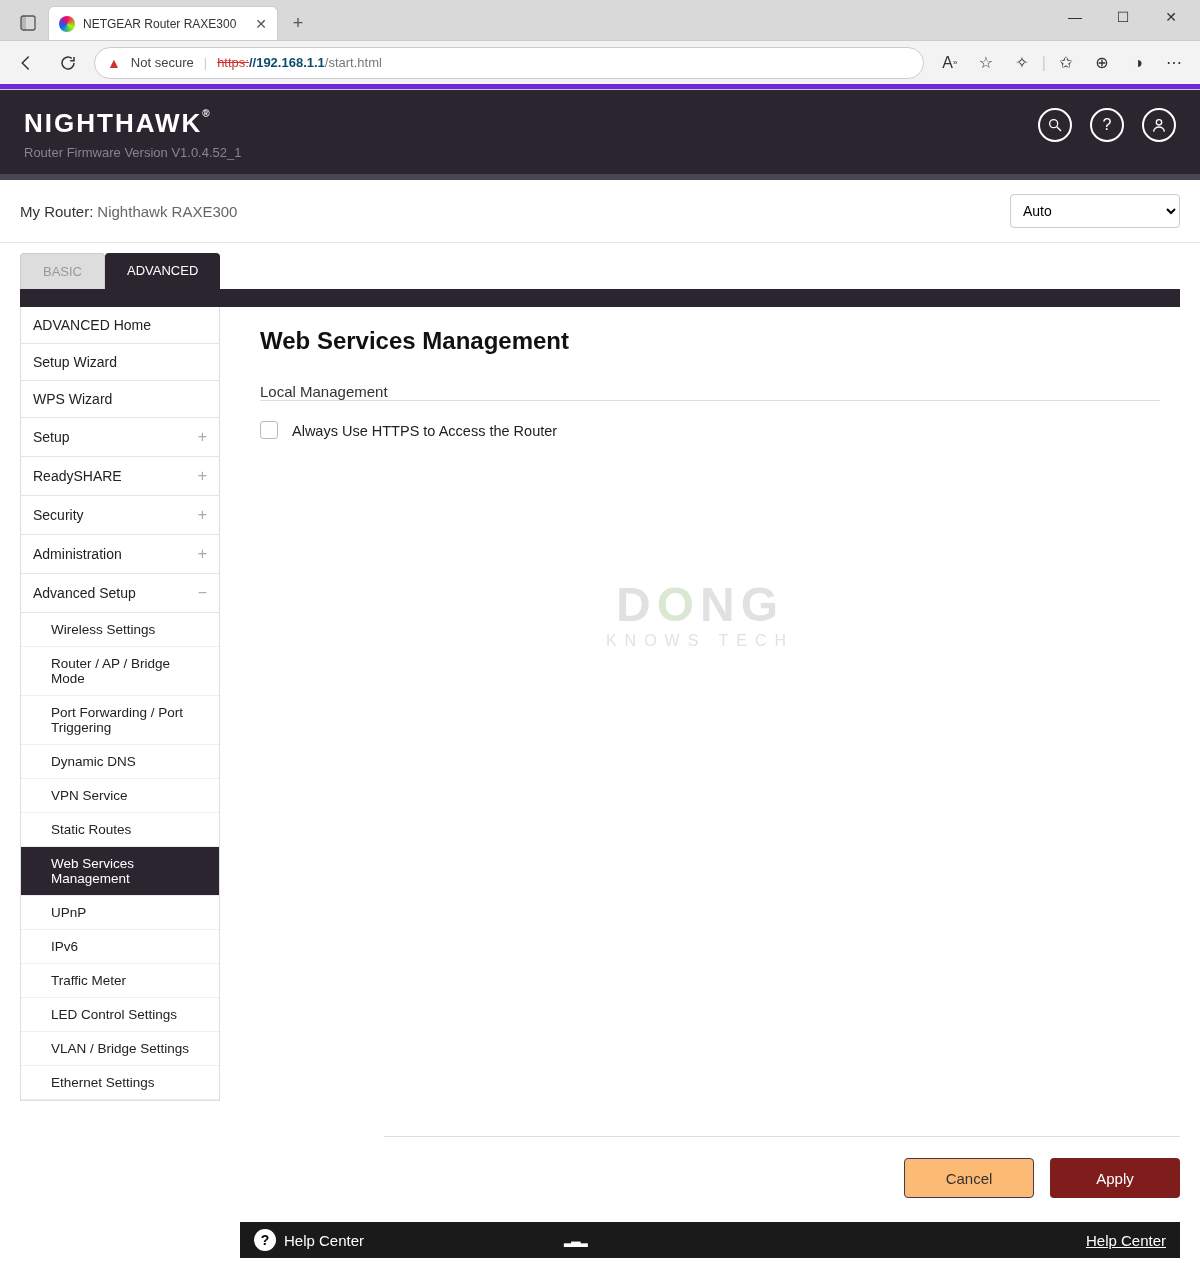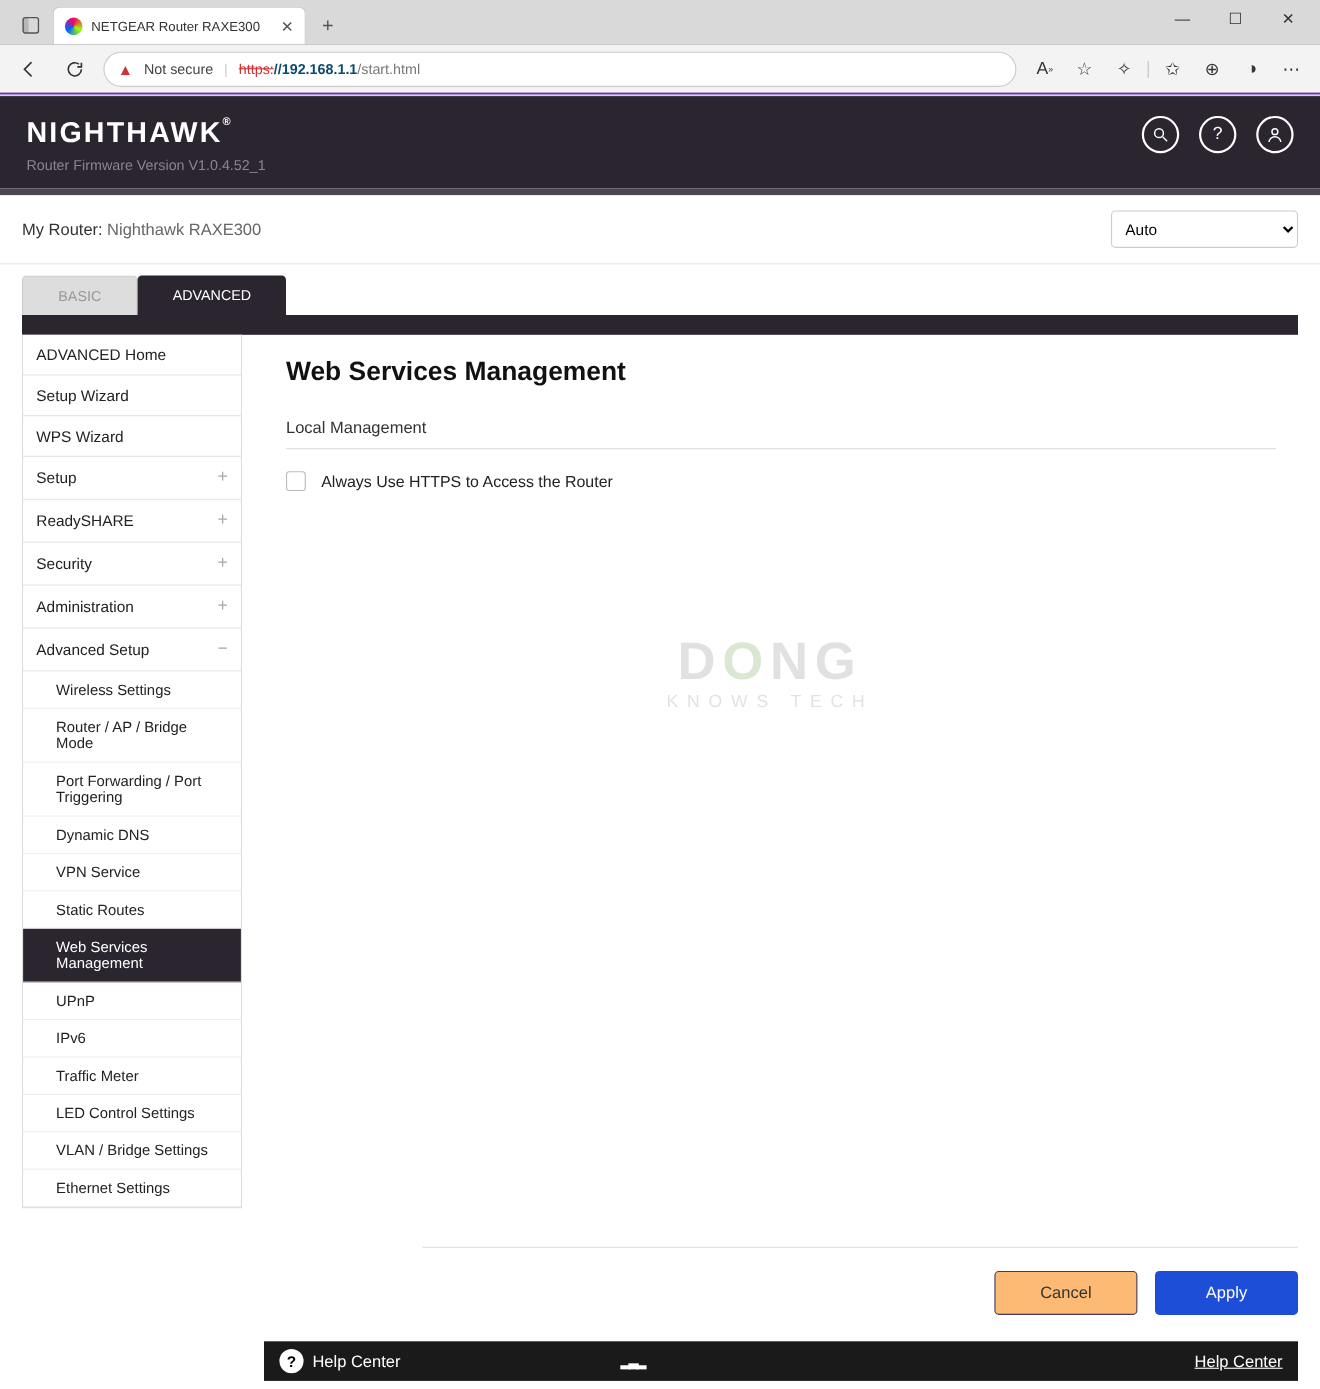--- a/index.html
+++ b/index.html
@@ -1,19 +1,19 @@
 <!DOCTYPE html>
 <html><head>
 <meta charset="utf-8">
 <style>
   * { box-sizing: border-box; margin: 0; padding: 0; font-family: Arial, Helvetica, sans-serif; }
   body { background: #e8e8e8; width: 1200px; height: 1263px; overflow: hidden; }
 
   
-  .browser-chrome { background: #d9d9d9; border-bottom: 2px solid #6d28d9; }
+  .browser-chrome { background: #d9d9d9; border-bottom: 5px solid #6d28d9; }
   .titlebar { display: flex; align-items: flex-end; height: 40px; padding: 0 8px; }
   .tab-well { display: flex; align-items: center; gap: 6px; margin-left: 6px; }
   .tab-spacer-icon { width: 28px; height: 28px; display:flex; align-items:center; justify-content:center; border-radius:4px; }
   .tab { background: #fff; border: 1px solid #ccc; border-bottom: none; border-radius: 6px 6px 0 0; height: 34px; width: 230px; display: flex; align-items: center; padding: 0 10px; gap: 8px; font-size: 12px; color: #333; }
   .tab .favicon { width: 16px; height: 16px; border-radius: 50%; background: conic-gradient(#f06,#9f0,#06f,#f06); }
   .tab .close { margin-left: auto; color: #555; font-size: 14px; cursor: pointer; }
   .newtab { width: 28px; height: 28px; display:flex; align-items:center; justify-content:center; color:#555; font-size:18px; cursor:pointer; }
   .window-controls { margin-left: auto; display: flex; gap: 18px; padding-right: 6px; padding-bottom:8px; }
   .window-controls div { width: 30px; height: 30px; display:flex; align-items:center; justify-content:center; color:#333; font-size:14px; cursor:pointer; }
 
@@ -40,52 +40,52 @@
   .hdr-icon { width:34px; height:34px; border:2px solid #fff; border-radius:50%; display:flex; align-items:center; justify-content:center; color:#fff; font-size:16px; cursor:pointer; }
   .hdr-divider { height:6px; background:#4a4550; }
 
   .subheader { display:flex; align-items:center; padding:14px 20px; border-bottom:1px solid #e5e5e5; }
   .subheader .lbl { color:#333; font-size:15px; }
   .subheader .val { color:#666; font-size:15px; margin-left:4px; }
   .subheader select { margin-left:auto; height:34px; width:170px; border:1px solid #ccc; border-radius:4px; padding:0 8px; font-size:14px; background:#fff; }
 
   .tabs-row { padding: 10px 20px 0; }
   .tabs { display:flex; }
-  .tabbtn { padding:10px 32px; font-size:13px; cursor:pointer; border-radius:4px 4px 0 0; }
+  .tabbtn { padding:10px 22px; font-size:13px; cursor:pointer; border-radius:4px 4px 0 0; }
   .tabbtn.basic { background:#ddd; color:#999; border:1px solid #ccc; border-bottom:none; }
   .tabbtn.adv { background:#2b2530; color:#fff; }
   .tabstrip { height:18px; background:#2b2530; }
 
   .content-area { display:flex; padding:0 20px 0 20px; }
 
   
   .sidebar { width:200px; border:1px solid #ddd; border-top:none; background:#fff; }
   .side-item { padding:10px 12px; font-size:14px; color:#222; border-bottom:1px solid #e5e5e5; cursor:pointer; display:flex; align-items:center; }
   .side-item .expand { margin-left:auto; color:#aaa; font-size:16px; }
   .sub-list { }
   .sub-item { padding:9px 12px 9px 30px; font-size:13.5px; color:#222; border-bottom:1px solid #eee; cursor:pointer; }
   .sub-item.active { background:#2b2530; color:#fff; }
 
   
   .main { flex:1; padding: 20px 20px 0 40px; position:relative; }
   .main h1 { font-size:24px; font-weight:800; color:#111; margin-bottom:28px; }
-  .section-title { font-size:15px; color:#333; padding-bottom:10px; border-bottom:1px solid #ddd; margin-bottom:20px; }
+  .section-title { font-size:15px; color:#333; border-bottom:1px solid #ddd; margin-bottom:20px; }
   .checkbox-row { display:flex; align-items:flex-end; gap:14px; font-size:14.5px; color:#222; }
   .checkbox-row input[type=checkbox] { width:18px; height:18px; border:1.5px solid #bbb; border-radius:3px; appearance:none; cursor:pointer; }
 
   .watermark { position:absolute; top:270px; left:50%; transform:translateX(-50%); opacity:0.22; text-align:center; pointer-events:none; }
   .watermark .big { font-size:48px; font-weight:900; letter-spacing:6px; color:#7a7a7a; font-family:'Arial Black',Arial; }
   .watermark .big .o { color:#5a9a3a; }
   .watermark .small { font-size:16px; letter-spacing:8px; color:#7a7a7a; }
 
   .action-row { position:absolute; right:20px; bottom:72px; display:flex; gap:16px; }
   .action-row .divider-above { position:absolute; top:-22px; left:-520px; right:0; height:1px; background:#ddd; }
   .btn { width:130px; height:40px; border-radius:4px; font-size:15px; cursor:pointer; display:flex; align-items:center; justify-content:center; }
   .btn.cancel { background:#fdba74; border:1.5px solid #443a55; color:#333; }
-  .btn.apply { background:#1d4ed8; border:none; color:#fff; }
+  .btn.apply { background:#7f1d1d; border:none; color:#fff; }
 
   .helpbar { position:absolute; left:240px; right:20px; bottom:12px; height:36px; background:#1a1a1a; color:#fff; display:flex; align-items:center; padding:0 14px; font-size:15px; }
   .helpbar .q { width:22px; height:22px; border-radius:50%; background:#fff; color:#000; display:flex; align-items:center; justify-content:center; font-weight:bold; margin-right:8px; font-size:14px; }
   .helpbar .arrow { margin-left:200px; font-size:12px; letter-spacing:-2px; }
   .helpbar .link { margin-left:auto; text-decoration:underline; cursor:pointer; }
 
   
   .page::-webkit-scrollbar { width:16px; }
   .page::-webkit-scrollbar-track { background:#f0f0f0; }
   .page::-webkit-scrollbar-thumb { background:#c0c0c0; }

